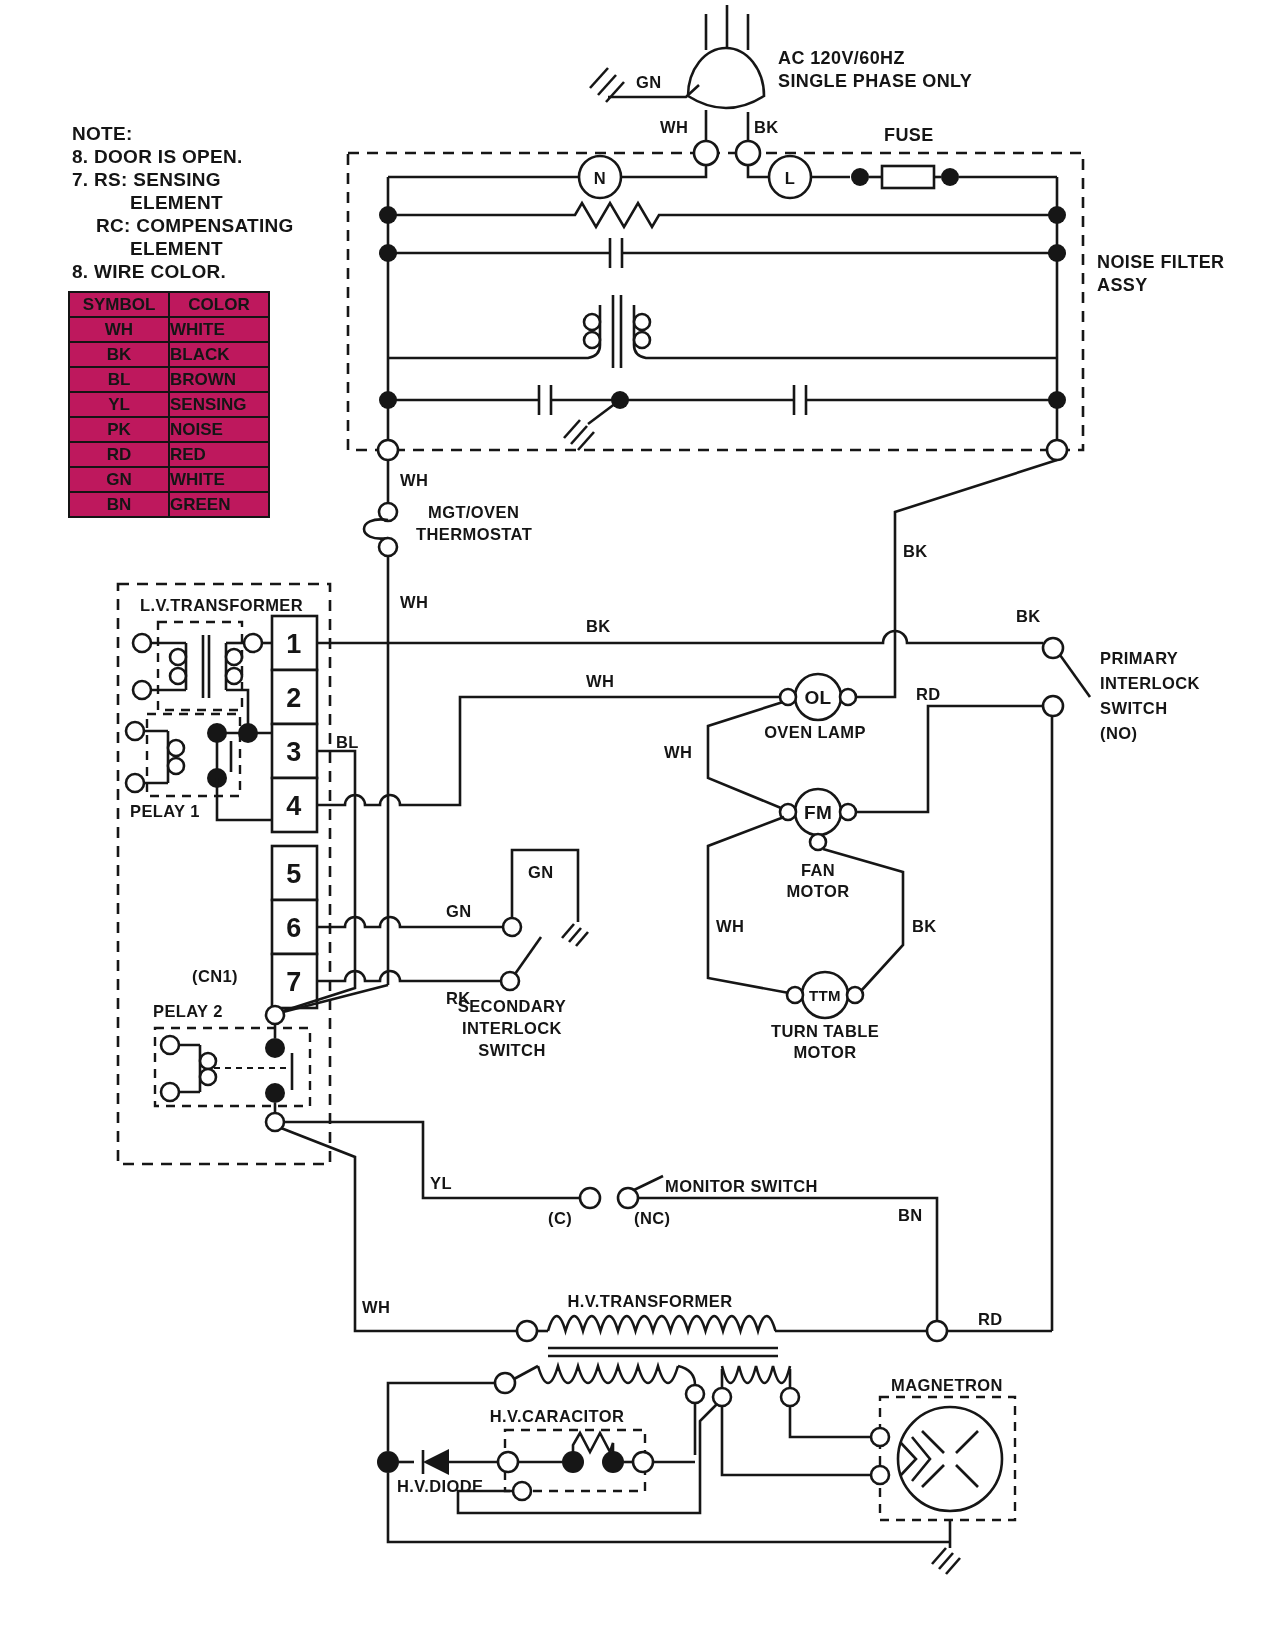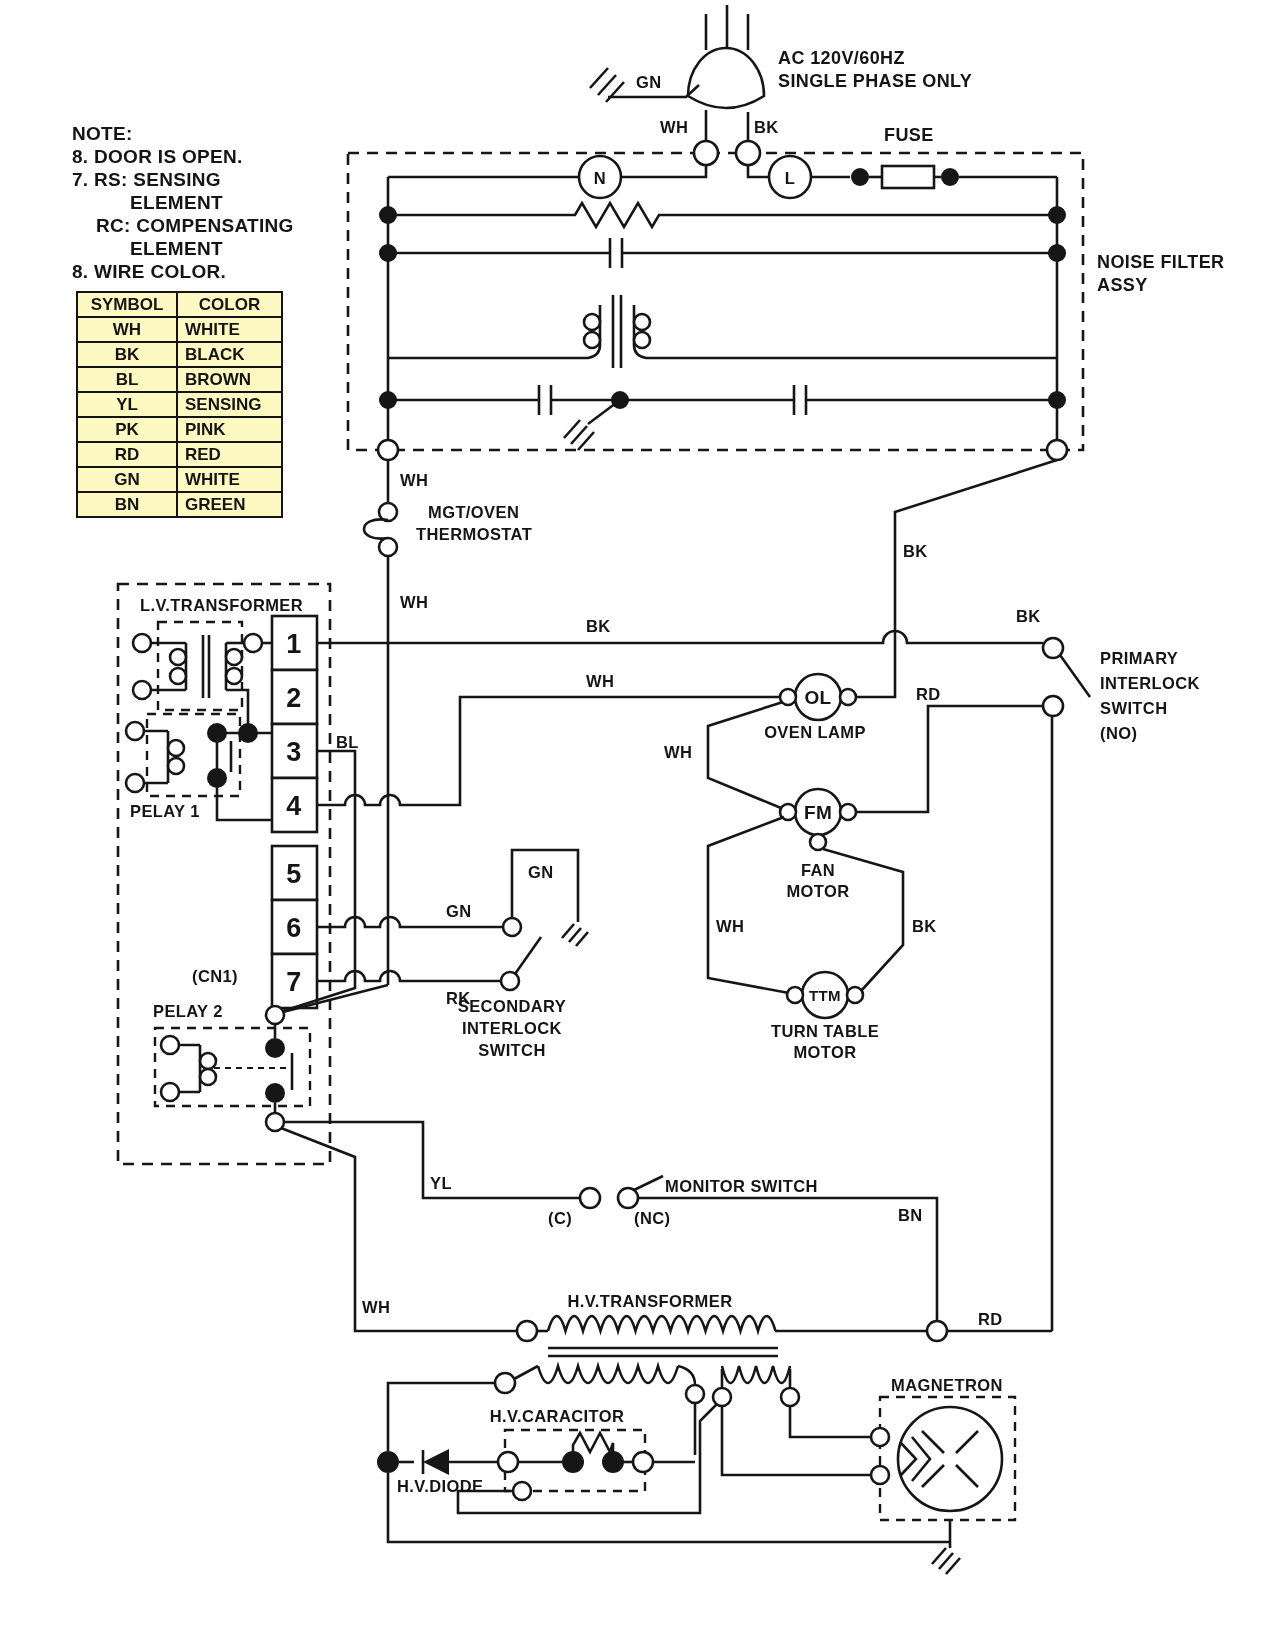--- a/index.html
+++ b/index.html
@@ -17,24 +17,24 @@
   .t{font-size:16.5px;}
   .t-c{font-size:16.5px;text-anchor:middle;}
   .t-big{font-size:18px;}
   .pin{font-size:27px;text-anchor:middle;}
   .circlbl{font-size:19px;text-anchor:middle;}
   .circlbl-s{font-size:15px;text-anchor:middle;}
   #note{position:absolute;left:72px;top:122px;width:300px;}
   #note div{font-size:19px;font-weight:bold;letter-spacing:.3px;line-height:23px;}
   .ind1{padding-left:58px;}
   .ind2{padding-left:24px;}
-  #wtable{position:absolute;left:76px;top:291px;border-collapse:collapse;background:#fef9c3;}
+  #wtable{position:absolute;left:68px;top:291px;border-collapse:collapse;background:#be185d;}
   #wtable td,#wtable th{border:2.4px solid #141414;font-size:17px;font-weight:bold;
      width:94px;height:23px;text-align:center;padding:0 2px;}
-  #wtable td.cl{text-align:left;padding-left:7px;}
+  #wtable td.cl{text-align:left;padding-left:0;}
 </style>
 </head>
 <body>
 
 <div id="page">
 
   <div id="note">
     <div>NOTE:</div>
     <div>8. DOOR IS OPEN.</div>
     <div>7. RS: SENSING</div>
@@ -61,21 +61,21 @@
     <tr>
           <td>BL</td>
           <td class="cl">BROWN</td>
         </tr>
     <tr>
           <td>YL</td>
           <td class="cl">SENSING</td>
         </tr>
     <tr>
           <td>PK</td>
-          <td class="cl">PINK</td>
+          <td class="cl">NOISE</td>
         </tr>
     <tr>
           <td>RD</td>
           <td class="cl">RED</td>
         </tr>
     <tr>
           <td>GN</td>
           <td class="cl">WHITE</td>
         </tr>
     <tr>

